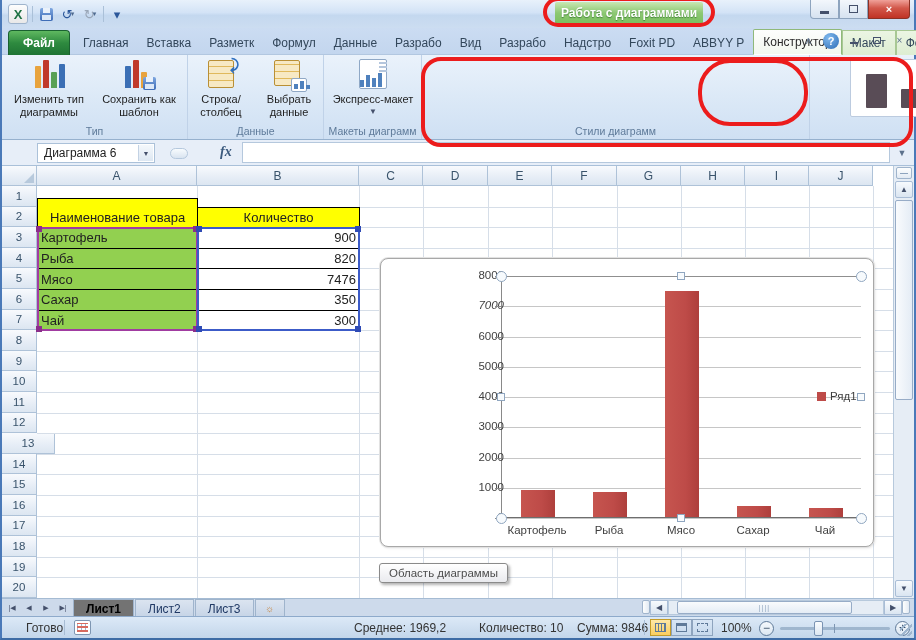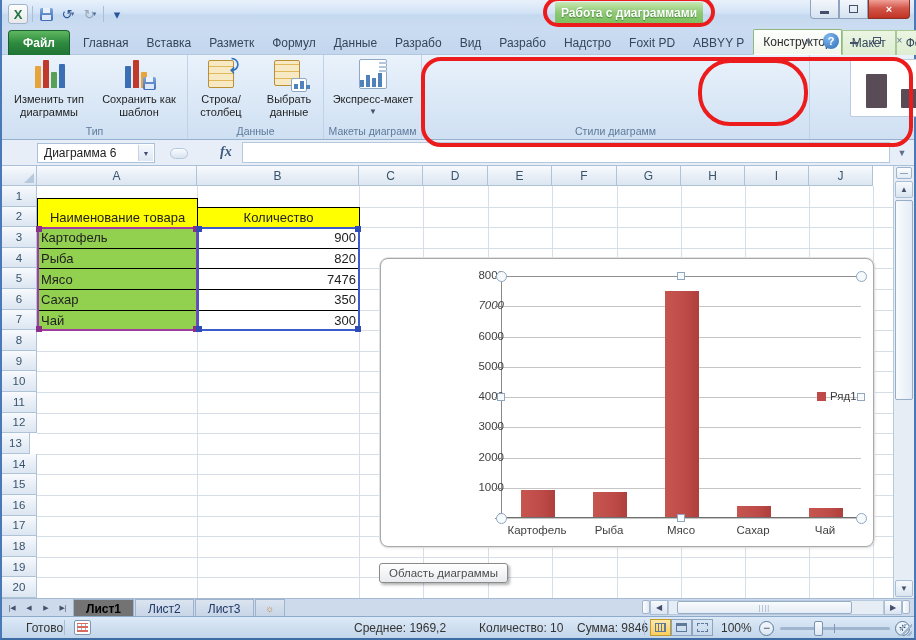--- a/index.html
+++ b/index.html
@@ -379,21 +379,21 @@
         <div class="hdr" style="left: 0px; top: 61.2px; width: 35px; height: 20.6px; font-size: 11.5px;">3</div>
         <div class="hdr" style="left: 0px; top: 81.8px; width: 35px; height: 20.6px; font-size: 11.5px;">4</div>
         <div class="hdr" style="left: 0px; top: 102.4px; width: 35px; height: 20.6px; font-size: 11.5px;">5</div>
         <div class="hdr" style="left: 0px; top: 123px; width: 35px; height: 20.6px; font-size: 11.5px;">6</div>
         <div class="hdr" style="left: 0px; top: 143.6px; width: 35px; height: 20.6px; font-size: 11.5px;">7</div>
         <div class="hdr" style="left: 0px; top: 164.2px; width: 35px; height: 20.6px; font-size: 11.5px;">8</div>
         <div class="hdr" style="left: 0px; top: 184.8px; width: 35px; height: 20.6px; font-size: 11.5px;">9</div>
         <div class="hdr" style="left: 0px; top: 205.4px; width: 35px; height: 20.6px; font-size: 11.5px;">10</div>
         <div class="hdr" style="left: 0px; top: 226px; width: 35px; height: 20.6px; font-size: 11.5px;">11</div>
         <div class="hdr" style="left: 0px; top: 246.6px; width: 35px; height: 20.6px; font-size: 11.5px;">12</div>
-        <div class="hdr" style="left: 0px; top: 267.2px; width: 28px; height: 20.6px; font-size: 11.5px;">13</div>
+        <div class="hdr" style="left: 0px; top: 267.2px; width: 53px; height: 20.6px; font-size: 11.5px;">13</div>
         <div class="hdr" style="left: 0px; top: 287.8px; width: 35px; height: 20.6px; font-size: 11.5px;">14</div>
         <div class="hdr" style="left: 0px; top: 308.4px; width: 35px; height: 20.6px; font-size: 11.5px;">15</div>
         <div class="hdr" style="left: 0px; top: 329px; width: 35px; height: 20.6px; font-size: 11.5px;">16</div>
         <div class="hdr" style="left: 0px; top: 349.6px; width: 35px; height: 20.6px; font-size: 11.5px;">17</div>
         <div class="hdr" style="left: 0px; top: 370.2px; width: 35px; height: 20.6px; font-size: 11.5px;">18</div>
         <div class="hdr" style="left: 0px; top: 390.8px; width: 35px; height: 20.6px; font-size: 11.5px;">19</div>
         <div class="hdr" style="left: 0px; top: 411.4px; width: 35px; height: 20.6px; font-size: 11.5px;">20</div>
       </div>
     <div id="gridlines">
         <div class="vline" style="left: 195px;"></div>

